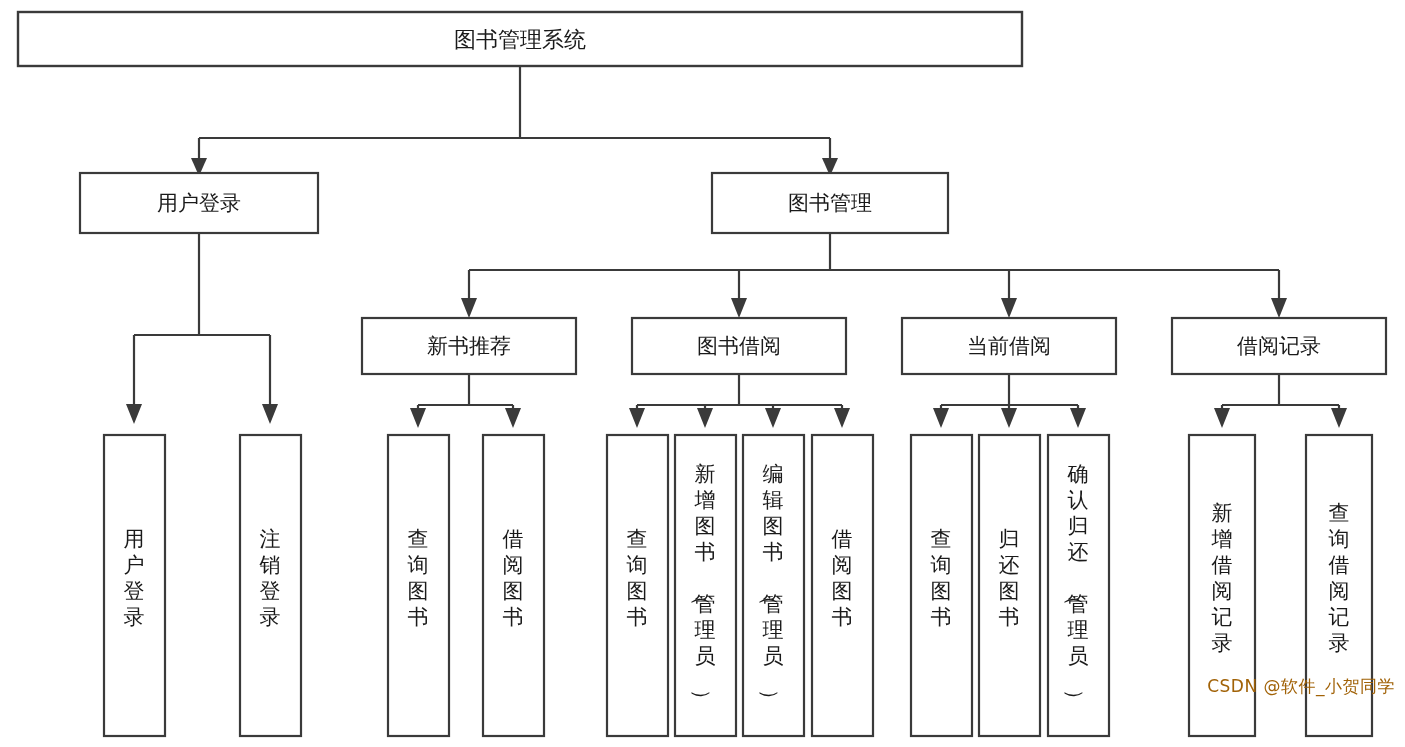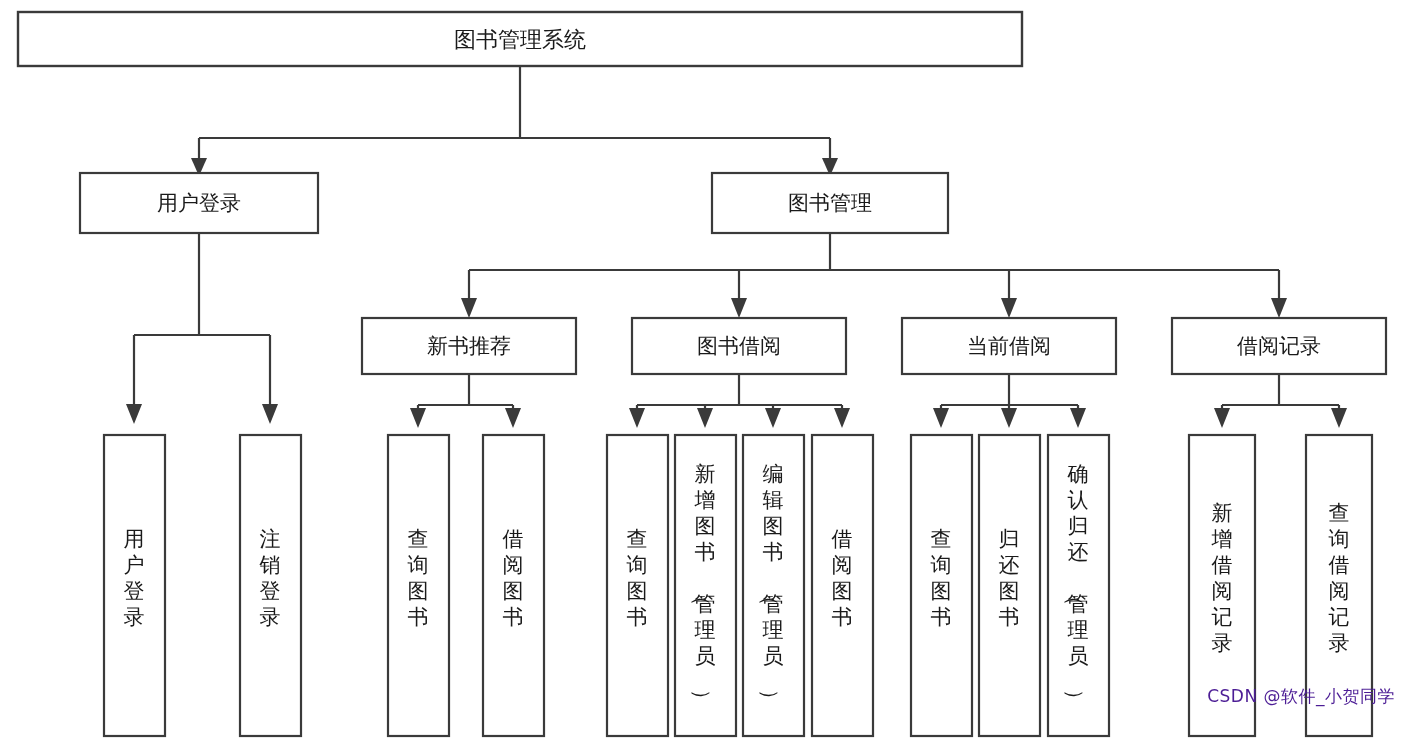--- a/index.html
+++ b/index.html
@@ -58,24 +58,24 @@
   }
   .leaf-label {
     fill: #1a1a1a;
     font-family: "DejaVu Sans", "Liberation Sans", sans-serif;
     font-size: 21px;
     text-anchor: middle;
   }
   .watermark {
     position: absolute;
     right: 10px;
-    bottom: 4px;
+    bottom: 14px;
     font-family: "DejaVu Sans", "Liberation Sans", sans-serif;
     font-size: 17px;
-    color: #4c1d95;
+    color: #a16207;
     letter-spacing: 0.5px;
     white-space: nowrap;
     pointer-events: none;
   }
 </style>
 </head>
 <body>
 
 <div id="diagram-root">
 

